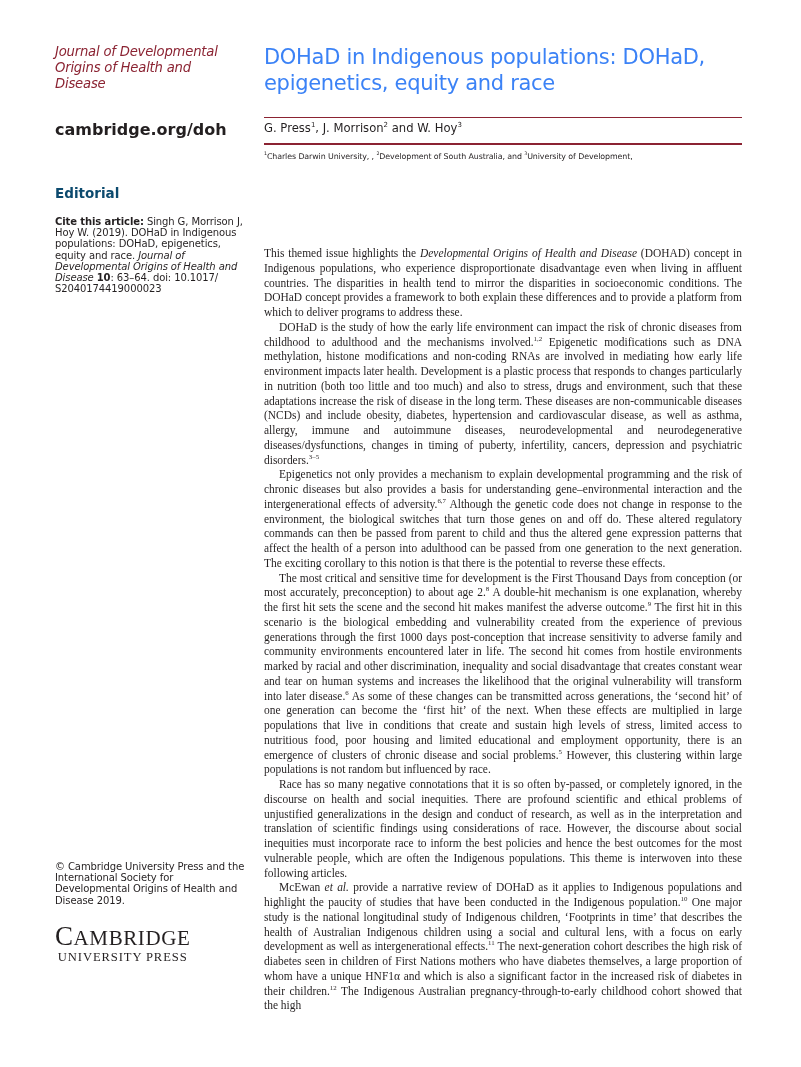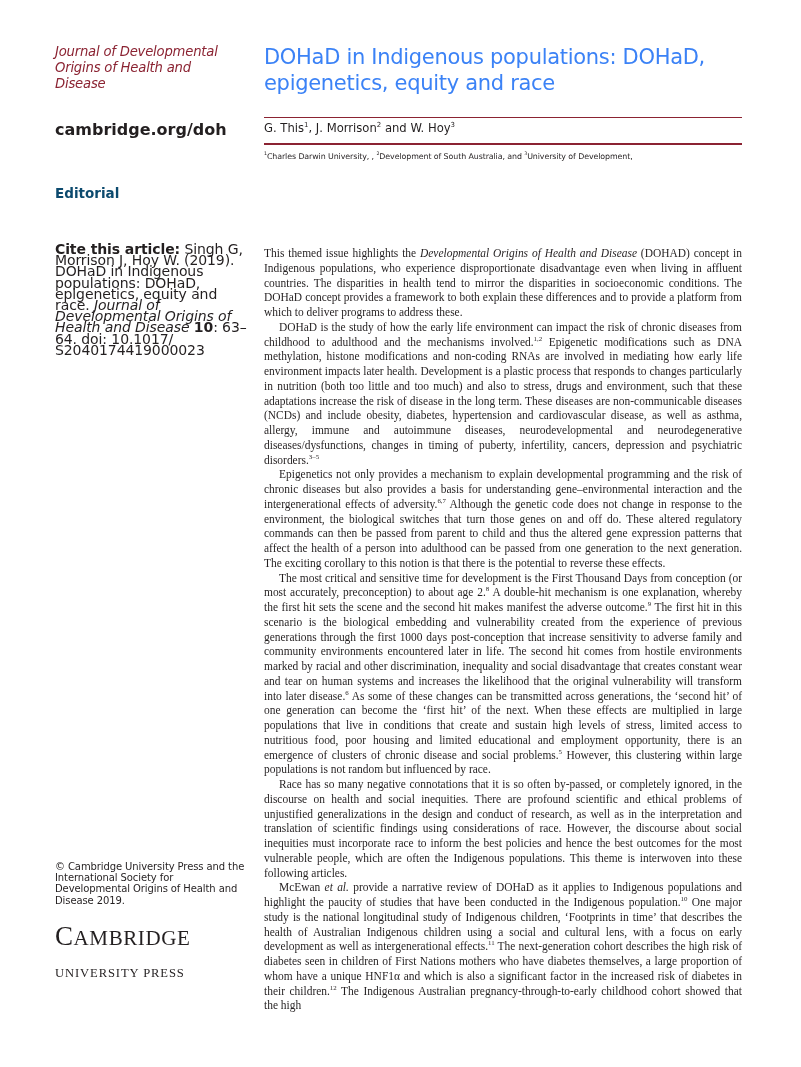--- a/index.html
+++ b/index.html
@@ -1,28 +1,28 @@
 <!DOCTYPE html>
 <html><head>
 <meta charset="utf-8">
 <style>
   html, body { margin: 0; padding: 0; background: #ffffff; }
   body { width: 801px; height: 1067px; position: relative; overflow: hidden; color: #231f20; }
   .sidebar { position: absolute; left: 55px; top: 0; width: 190px; }
   .journal-name { position: absolute; top: 44px; left: 0; width: 190px; font-family: "DejaVu Sans", sans-serif; font-style: italic; font-size: 13.2px; line-height: 16px; color: #8b2332; letter-spacing: -0.2px; }
   .site-url { position: absolute; top: 120px; left: 0; font-family: "DejaVu Sans", sans-serif; font-weight: bold; font-size: 16px; color: #231f20; }
   .article-type { position: absolute; top: 185px; left: 0; font-family: "DejaVu Sans", sans-serif; font-weight: bold; font-size: 13.5px; color: #0c4a6e; }
-  .cite { position: absolute; top: 216px; left: 0; width: 196px; font-family: "DejaVu Sans", sans-serif; font-size: 14px; line-height: 11.2px; color: #231f20; letter-spacing: -0.1px; margin-top: 28px; }
+  .cite { position: absolute; top: 216px; left: 0; width: 196px; font-family: "DejaVu Sans", sans-serif; font-size: 10px; line-height: 11.2px; color: #231f20; letter-spacing: -0.1px; }
   .cite b { font-weight: bold; }
   .cite i { font-style: italic; }
   .copyright { position: absolute; top: 861px; left: 0; width: 196px; font-family: "DejaVu Sans", sans-serif; font-size: 10px; line-height: 11.2px; color: #231f20; letter-spacing: -0.1px; }
-  .cup-logo { position: absolute; top: 925px; left: 0; }
+  .cup-logo { position: absolute; top: 925px; left: 0; text-align: center; }
   .cup-1 { font-family: "Liberation Serif", serif; font-size: 21px; letter-spacing: 0.6px; color: #231f20; line-height: 22px; }
   .cup-1 .cap { font-size: 27px; }
-  .cup-2 { font-family: "Liberation Serif", serif; font-size: 12.6px; letter-spacing: 0.9px; color: #231f20; line-height: 14px; margin-top: 17px; }
+  .cup-2 { font-family: "Liberation Serif", serif; font-size: 12.6px; letter-spacing: 0.9px; color: #231f20; line-height: 14px; margin-top: 1px; }
 
   .main { position: absolute; left: 264px; top: 0; width: 478px; }
   .title { position: absolute; top: 44px; left: 0; width: 478px; font-family: "DejaVu Sans", sans-serif; font-size: 21px; line-height: 26px; color: #3b82f6; letter-spacing: -0.3px; }
   .rule-top { position: absolute; top: 117px; left: 0; width: 478px; height: 1px; background: #8b2332; }
   .authors { position: absolute; top: 121px; left: 0; font-family: "DejaVu Sans", sans-serif; font-size: 11.6px; color: #231f20; }
   .authors sup, .affil sup { font-size: 0.6em; vertical-align: super; line-height: 0; }
   .rule-bottom { position: absolute; top: 143px; left: 0; width: 478px; height: 2px; background: #8b2332; }
   .affil { position: absolute; top: 152px; left: 0; font-family: "DejaVu Sans", sans-serif; font-size: 7.9px; color: #231f20; letter-spacing: -0.1px; }
 
   .body-text { position: absolute; top: 207px; left: 0; width: 478px; font-family: "Liberation Serif", serif; font-size: 11.45px; line-height: 14.75px; color: #231f20; text-align: justify; hyphens: manual; margin-top: 39px; }
@@ -42,21 +42,21 @@
   <div class="copyright">© Cambridge University Press and the International Society for Developmental Origins of Health and Disease 2019.</div>
   <div class="cup-logo">
     <div class="cup-1"><span class="cap">C</span><span>AMBRIDGE</span></div>
     <div class="cup-2">UNIVERSITY PRESS</div>
   </div>
 </div>
 
 <div class="main">
   <div class="title">DOHaD in Indigenous populations: DOHaD, epigenetics, equity and race</div>
   <div class="rule-top"></div>
-  <div class="authors"><span>G. This</span><sup>1</sup><span>, </span><span>J. Morrison</span><sup>2</sup><span> and </span><span>W. Hoy</span><sup>3</sup></div>
+  <div class="authors"><span>G. Press</span><sup>1</sup><span>, </span><span>J. Morrison</span><sup>2</sup><span> and </span><span>W. Hoy</span><sup>3</sup></div>
   <div class="rule-bottom"></div>
   <div class="affil"><sup>1</sup><span>Charles Darwin University, , </span><sup>2</sup><span>Development of South Australia, and </span><sup>3</sup><span>University of Development,</span></div>
 
   <div class="body-text">
     <p><span>This themed issue highlights the </span><i>Developmental Origins of Health and Disease</i><span> (DOHAD) concept in Indigenous populations, who experience disproportionate disadvantage even when living in affluent countries. The disparities in health tend to mirror the disparities in socio­economic conditions. The DOHaD concept provides a framework to both explain these differences and to provide a platform from which to deliver programs to address these.</span></p>
     <p><span>DOHaD is the study of how the early life environment can impact the risk of chronic diseases from childhood to adulthood and the mechanisms involved.</span><sup>1,2</sup><span> Epigenetic modifica­tions such as DNA methylation, histone modifications and non-coding RNAs are involved in mediating how early life environment impacts later health. Development is a plastic process that responds to changes particularly in nutrition (both too little and too much) and also to stress, drugs and environment, such that these adaptations increase the risk of disease in the long term. These diseases are non-communicable diseases (NCDs) and include obesity, dia­betes, hypertension and cardiovascular disease, as well as asthma, allergy, immune and autoimmune diseases, neurodevelopmental and neurodegenerative diseases/dysfunctions, changes in timing of puberty, infertility, cancers, depression and psychiatric disorders.</span><sup>3–5</sup></p>
     <p><span>Epigenetics not only provides a mechanism to explain developmental programming and the risk of chronic diseases but also provides a basis for understanding gene–environmental interaction and the intergenerational effects of adversity.</span><sup>6,7</sup><span> Although the genetic code does not change in response to the environment, the biological switches that turn those genes on and off do. These altered regulatory commands can then be passed from parent to child and thus the altered gene expression patterns that affect the health of a person into adulthood can be passed from one generation to the next generation. The exciting corollary to this notion is that there is the potential to reverse these effects.</span></p>
     <p><span>The most critical and sensitive time for development is the First Thousand Days from conception (or most accurately, preconception) to about age 2.</span><sup>8</sup><span> A double-hit mechanism is one explanation, whereby the first hit sets the scene and the second hit makes manifest the adverse outcome.</span><sup>9</sup><span> The first hit in this scenario is the biological embedding and vulnerability created from the experience of previous generations through the first 1000 days post-conception that increase sensitivity to adverse family and community environments encountered later in life. The second hit comes from hostile environments marked by racial and other discrimination, inequality and social disadvantage that creates constant wear and tear on human systems and increases the likelihood that the original vulnerability will transform into later disease.</span><sup>6</sup><span> As some of these changes can be transmitted across generations, the ‘second hit’ of one generation can become the ‘first hit’ of the next. When these effects are multiplied in large populations that live in conditions that create and sustain high levels of stress, limited access to nutritious food, poor housing and limited educational and employ­ment opportunity, there is an emergence of clusters of chronic disease and social problems.</span><sup>5</sup><span> However, this clustering within large populations is not random but influenced by race.</span></p>
     <p><span>Race has so many negative connotations that it is so often by-passed, or completely ignored, in the discourse on health and social inequities. There are profound scientific and ethical problems of unjustified generalizations in the design and conduct of research, as well as in the interpretation and translation of scientific findings using considerations of race. However, the discourse about social inequities must incorporate race to inform the best policies and hence the best outcomes for the most vulnerable people, which are often the Indigenous populations. This theme is interwoven into these following articles.</span></p>
     <p><span>McEwan </span><i>et al.</i><span> provide a narrative review of DOHaD as it applies to Indigenous popula­tions and highlight the paucity of studies that have been conducted in the Indigenous population.</span><sup>10</sup><span> One major study is the national longitudinal study of Indigenous children, ‘Footprints in time’ that describes the health of Australian Indigenous children using a social and cultural lens, with a focus on early development as well as intergenerational effects.</span><sup>11</sup><span> The next-generation cohort describes the high risk of diabetes seen in children of First Nations mothers who have diabetes themselves, a large proportion of whom have a unique HNF1α and which is also a significant factor in the increased risk of diabetes in their children.</span><sup>12</sup><span> The Indigenous Australian pregnancy-through-to-early childhood cohort showed that the high</span></p>

